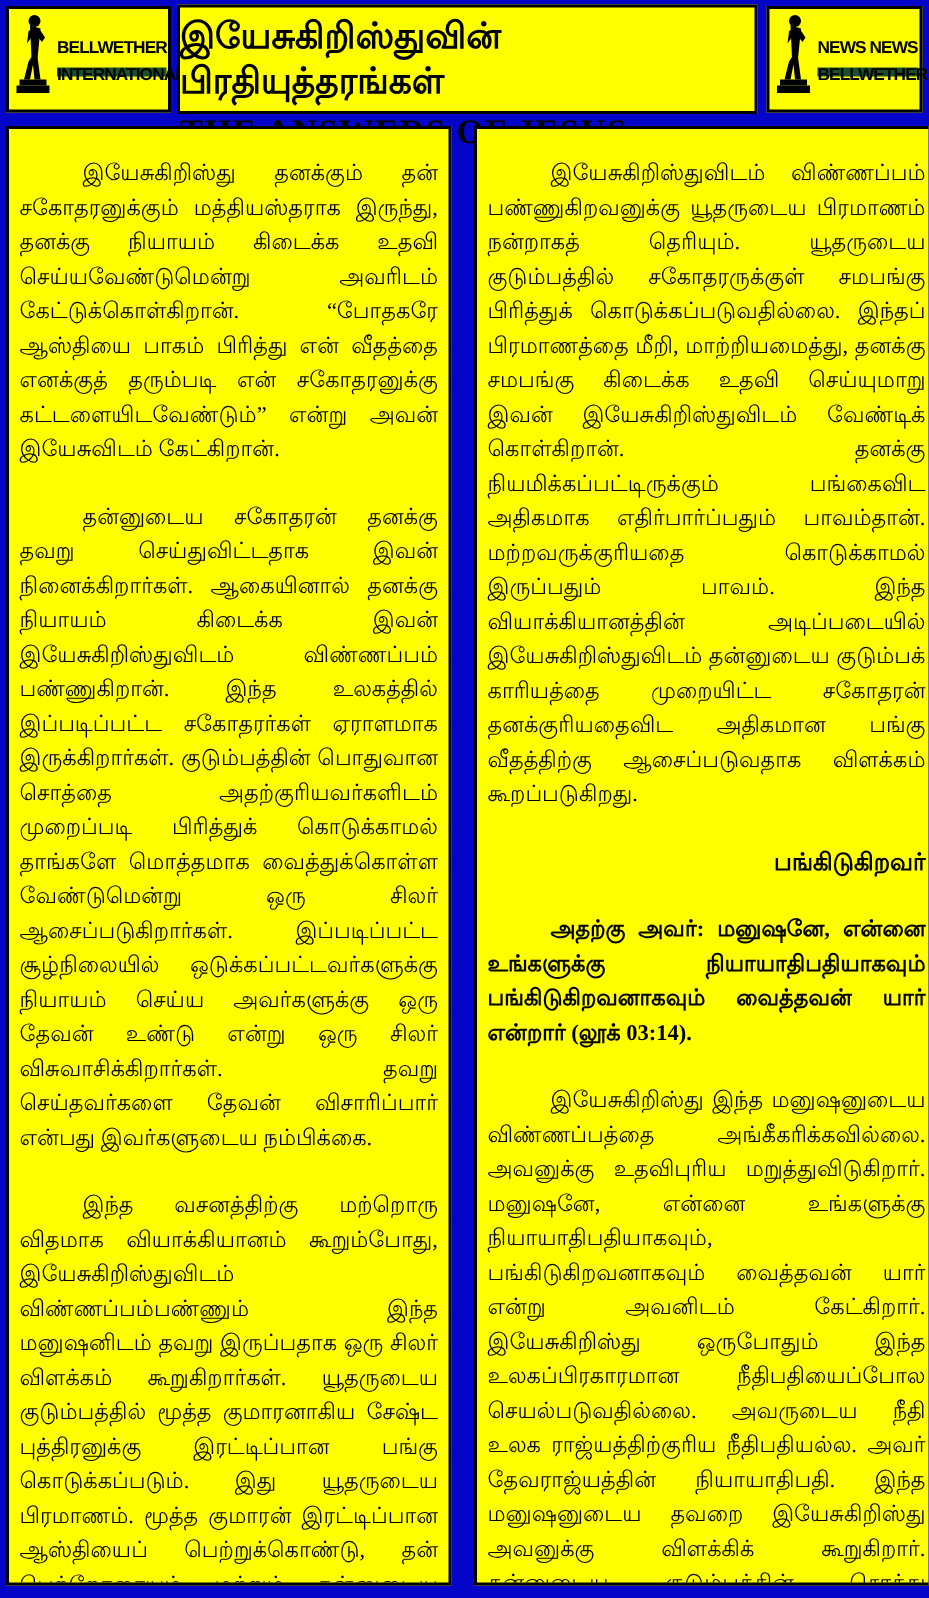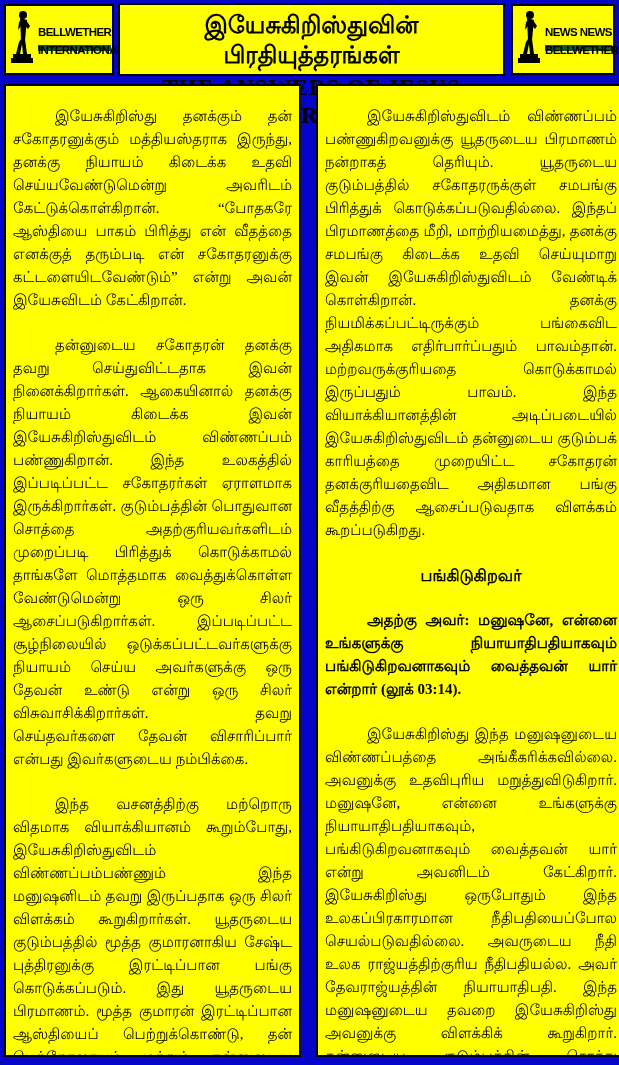--- a/index.html
+++ b/index.html
@@ -27,21 +27,21 @@
     font-weight:bold;
     font-size:11.5px;
     letter-spacing:-0.6px;
     white-space:nowrap;
     line-height:15px;
     transform:scaleY(1.25);
     transform-origin:left center;
   }
   .logo-line.first { border-bottom:6px solid #14532d; padding-bottom:7px; margin-bottom:18px; }
   
-  .title-box { left:118px; top:3px; width:387px; height:73px; text-align:center; padding-top:5px; }
+  .title-box { left:118px; top:3px; width:387px; height:73px; padding-top:5px; }
   .title-tamil {
     font-size:24px;
     font-weight:bold;
     line-height:30px;
     font-family:"Liberation Serif", serif;
   }
   .title-english {
     font-size:23px;
     font-weight:bold;
     line-height:28px;
@@ -57,21 +57,21 @@
     line-height:23px;
     text-align:justify;
     overflow:hidden;
   }
   .col-left  { left:4px;   width:297px; }
   .col-right { left:316px; width:310px; }
   .column p { text-indent:42px; margin-bottom:22px; }
   .section-heading {
     font-size:16px;
     font-weight:bold;
-    text-align:center;
+    text-align:right;
     margin:0 0 22px 0;
   }
   .quote { font-weight:bold; }
 </style>
 </head>
 <body>
 
 <div class="page">
 
   <div class="panel logo-box logo-left">

